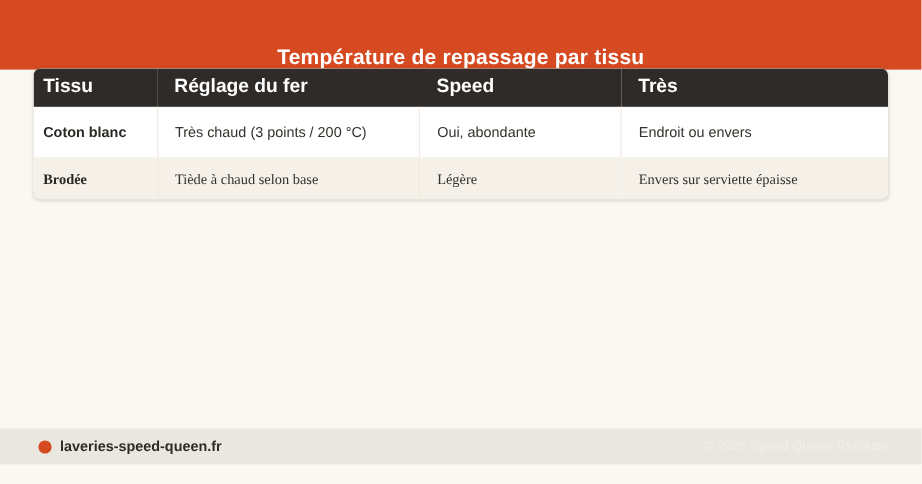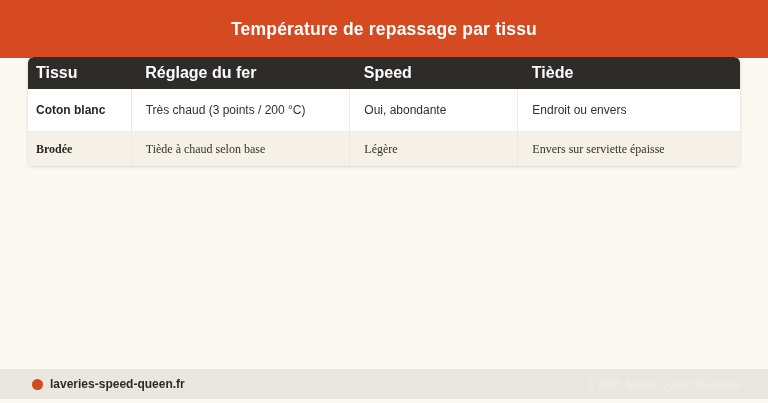--- a/index.html
+++ b/index.html
@@ -6,21 +6,21 @@
   body {
     width: 768px; height: 403px;
     background: #fbf8f1;
     font-family: "Liberation Sans", sans-serif;
     position: relative;
     overflow: hidden;
   }
   .banner {
     height: 58px;
     background: #d54a21;
-    display: flex; align-items: center; justify-content: center;
+    display: flex; align-items: flex-end; justify-content: center;
   }
   .banner-title {
     margin: 0;
     color: #ffffff;
     font-size: 17.5px;
     font-weight: bold;
     letter-spacing: .2px;
   }
   .table-wrap {
     position: absolute;
@@ -68,21 +68,21 @@
   }
   tbody tr:first-child td { border-top: none; }
   tbody tr:nth-child(even) td {
     background: #f6f1e8;
     border-left-color: #efe9de;
     border-top-color: #f3efe6;
   }
   tbody tr:last-child td { height: 34px; font-family: Liberation Serif, serif; }
   .footer {
     position: absolute;
-    left: 0; bottom: 4px;
+    left: 0; bottom: 16px;
     width: 100%; height: 30px;
     background: #eae7e0;
     display: flex; align-items: center;
     box-sizing: border-box;
     padding: 0 28px 0 32px;
   }
   .brand-dot {
     width: 11px; height: 11px;
     border-radius: 50%;
     background: #d54a21;
@@ -113,21 +113,21 @@
       <col class="c1">
         <col class="c2">
         <col class="c3">
         <col class="c4">
     </colgroup>
     <thead>
       <tr>
           <th>Tissu</th>
           <th>Réglage du fer</th>
           <th>Speed</th>
-          <th>Tiède</th>
+          <th>Très</th>
         </tr>
     </thead>
     <tbody>
         <tr>
           <td>Coton blanc</td>
           <td>Très chaud (3 points / 200 °C)</td>
           <td>Oui, abondante</td>
           <td>Endroit ou envers</td>
         </tr>
         <tr>

